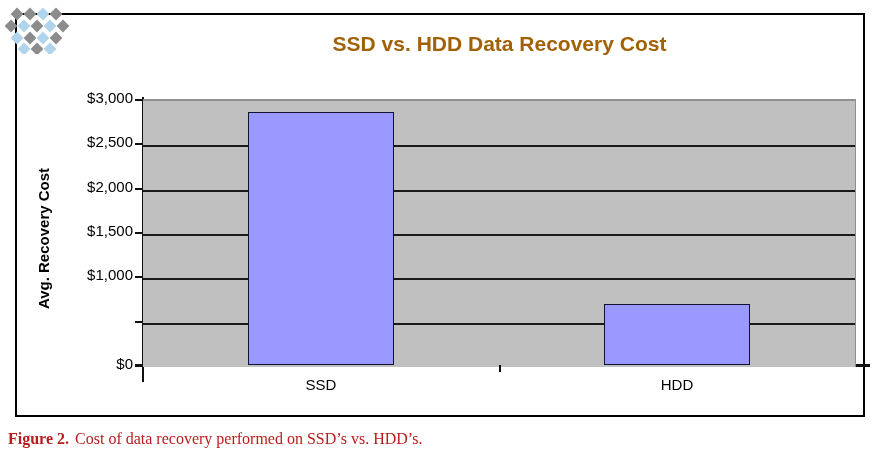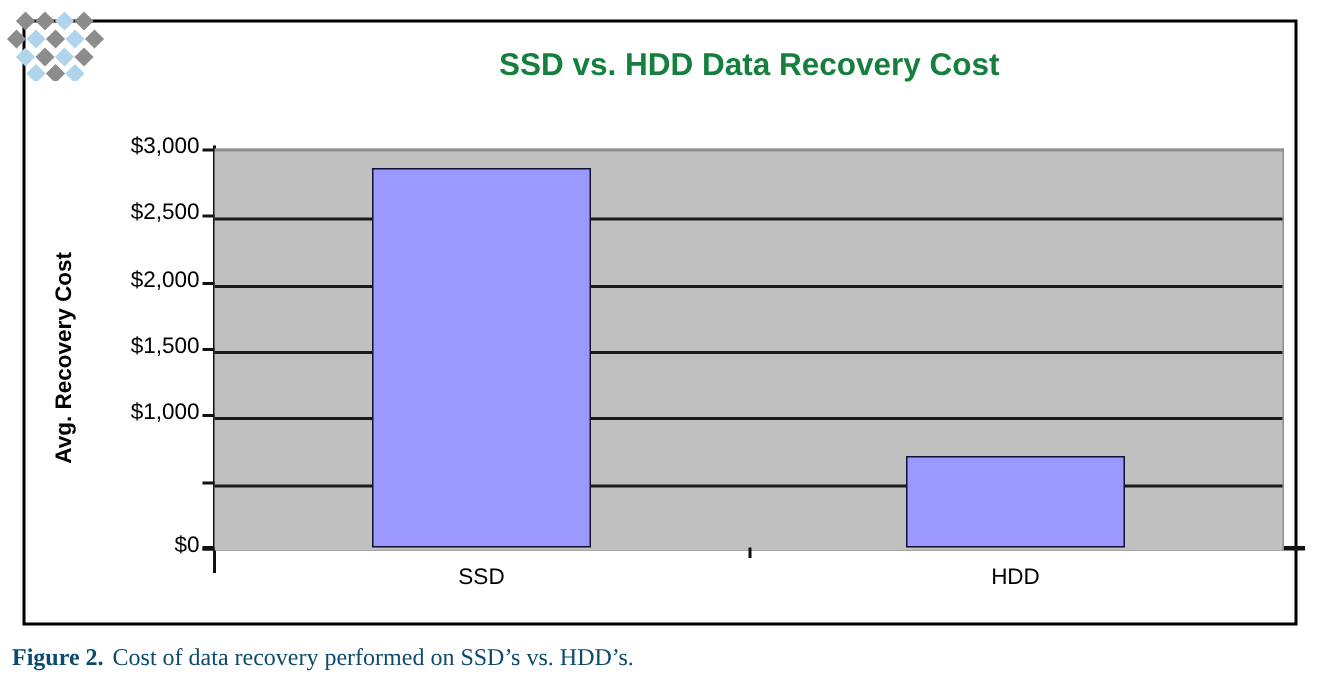--- a/index.html
+++ b/index.html
@@ -90,21 +90,21 @@
 
   
   #chart-title {
     position: absolute;
     left: 0;
     top: 17px;
     width: 850px;
     text-align: center;
     font-size: 21px;
     font-weight: bold;
-    color: #15803d;
+    color: #a16207;
     letter-spacing: 0px;
   }
   #chart-title-inner {
     display: inline-block;
     padding-left: 115px;
   }
 
   
   #y-axis-title {
     position: absolute;
@@ -201,21 +201,21 @@
   }
 
   
   #caption {
     position: absolute;
     left: 8px;
     top: 430px;
     width: 860px;
     font-family: "Liberation Serif", serif;
     font-size: 16px;
-    color: #0c4a6e;
+    color: #b91c1c;
     white-space: nowrap;
   }
   #caption-label {
     font-weight: bold;
   }
   #caption-text {
     padding-left: 6px;
   }
 </style>
 </head>

